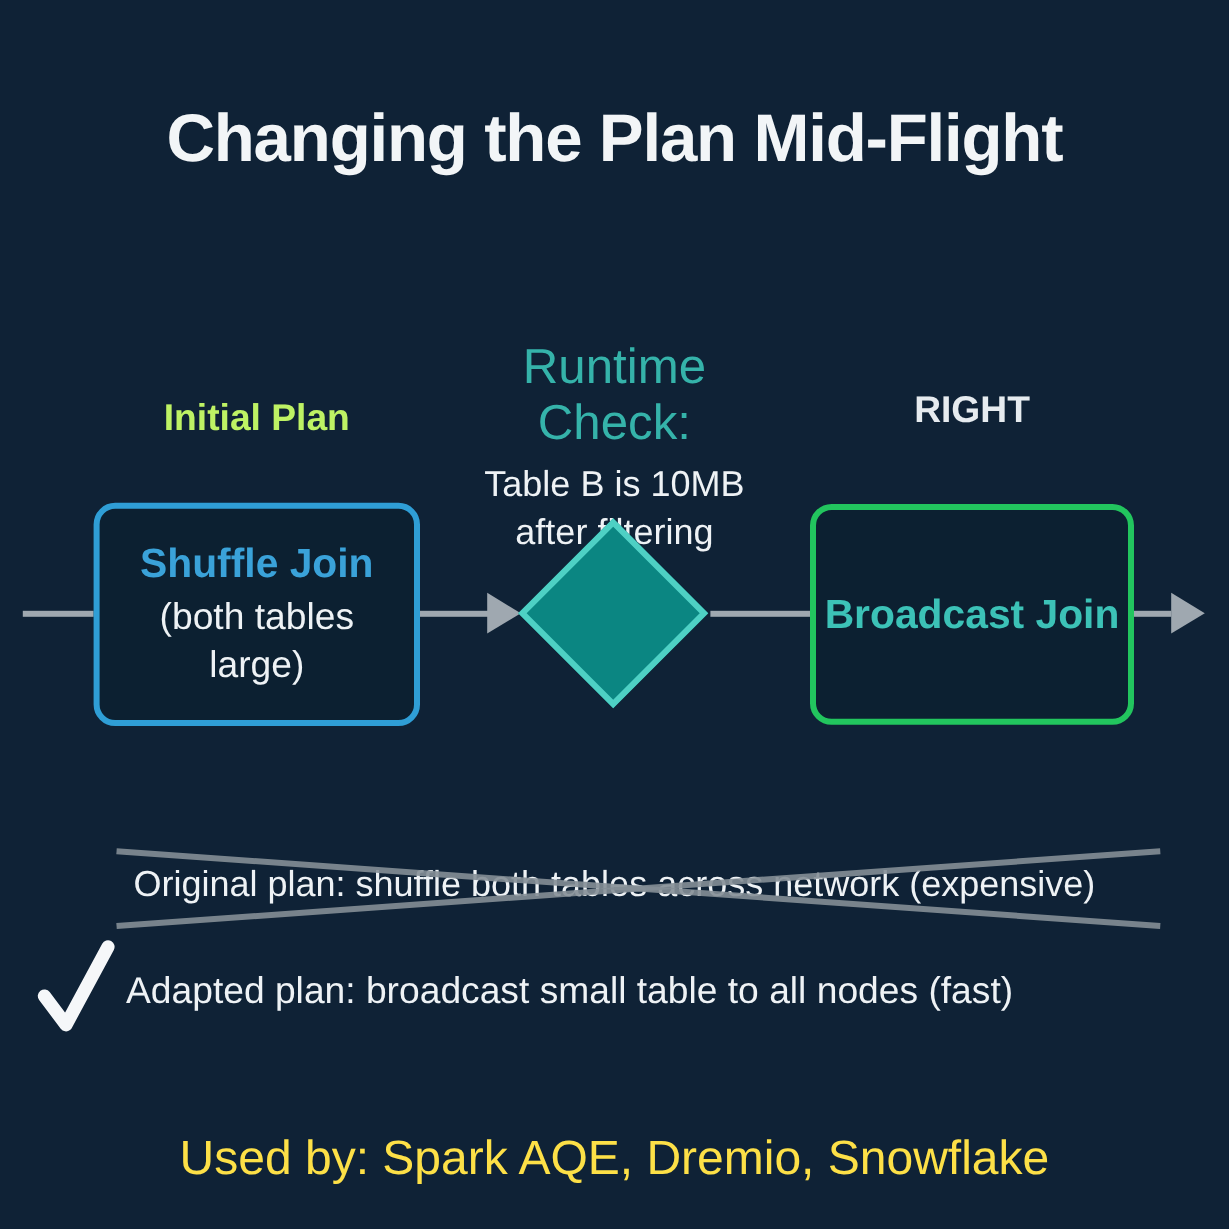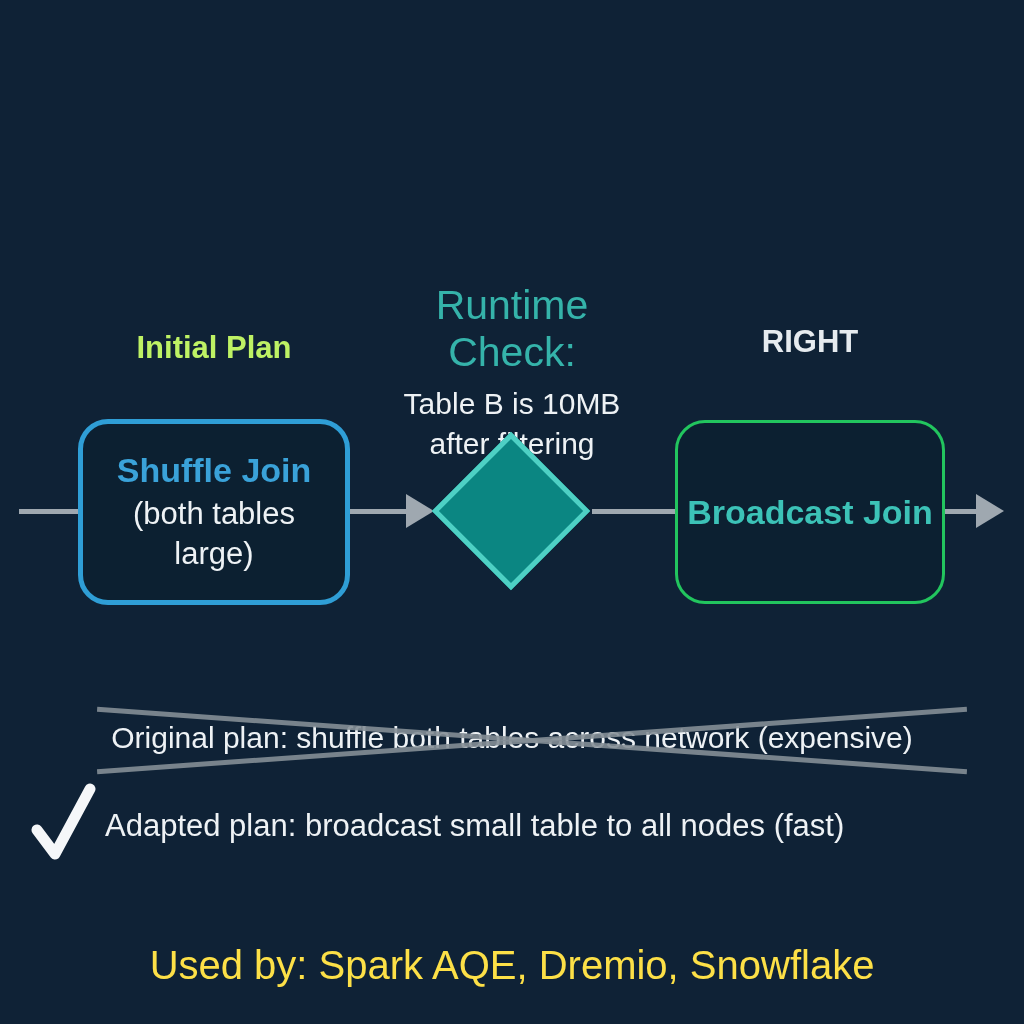--- a/index.html
+++ b/index.html
@@ -32,31 +32,31 @@
   }
   .header-center .check-label {
     font-size: 41px; font-weight: 400; color: #35b3aa;
   }
   .header-center .check-detail {
     margin-top: 8px; font-size: 30px; color: #eef2f5;
     line-height: 40px; white-space: pre-line;
   }
   
   .node {
-    position: absolute; border-radius: 30px;
+    position: absolute; border-radius: 18px;
     display: flex; flex-direction: column; justify-content: center;
     text-align: center; background: #0c2031;
   }
   .node-left {
     left: 78px; top: 419px; width: 272px; height: 186px;
     border: 5px solid #2f9ed6;
   }
   .node-right {
     left: 675px; top: 420px; width: 270px; height: 184px;
-    border: 3px solid #22c55e;
+    border: 5px solid #22c55e;
   }
   .node .node-title { font-size: 34px; font-weight: 700; }
   .node-left  .node-title { color: #3aa2d9; }
   .node-right .node-title { color: #3cc2b7; }
   .node .node-detail {
     margin-top: 4px; font-size: 31px; color: #eef2f5;
     line-height: 40px; white-space: pre-line;
   }
   .diamond {
     position: absolute; left: 455px; top: 455px;
@@ -97,20 +97,21 @@
   .footer {
     position: absolute; left: 0; width: 100%; top: 943px;
     text-align: center; font-size: 40px; color: #fde047;
   }
 </style>
 </head>
 <body>
 
 <div class="canvas">
 
+  <div class="title">Changing the Plan Mid-Flight</div>
 
   <div class="col-header header-left">
     <div class="plan">Initial Plan</div>
   </div>
 
   <div class="header-center">
     <div class="check-label">Runtime Check:</div>
     <div class="check-detail">Table B is 10MB
 after filtering</div>
   </div>

